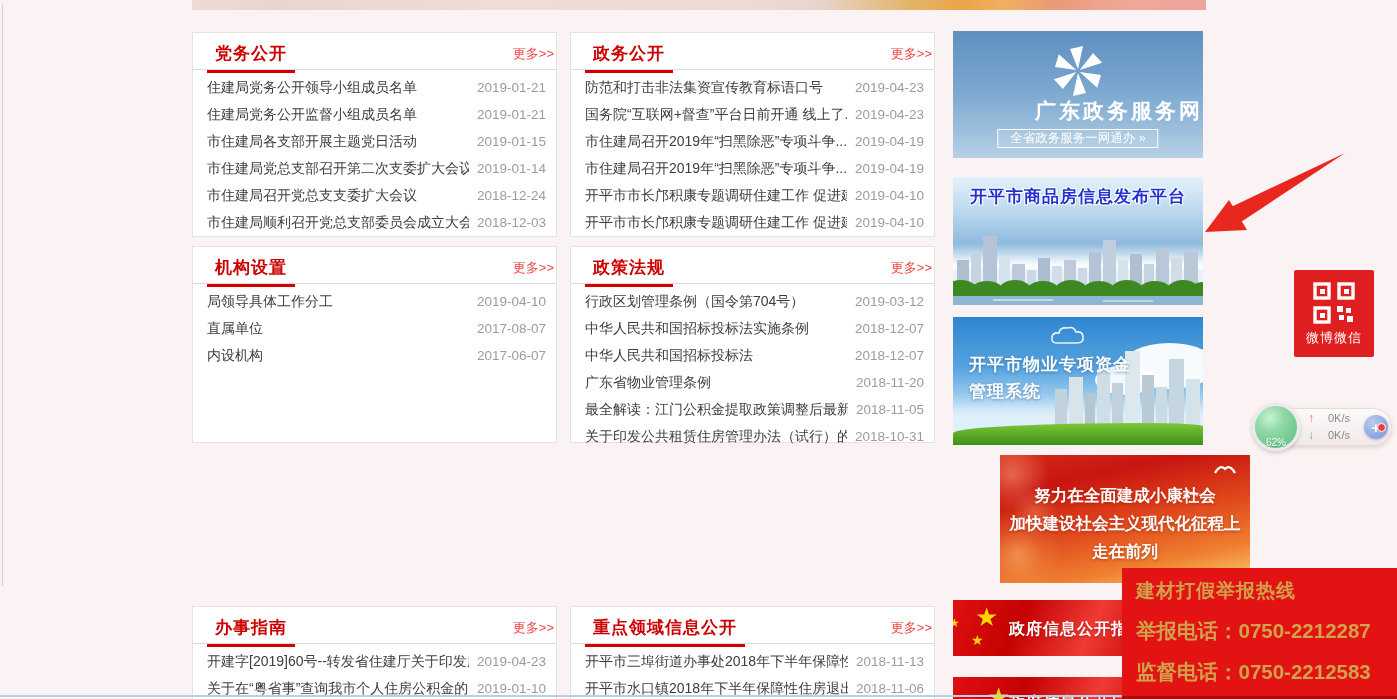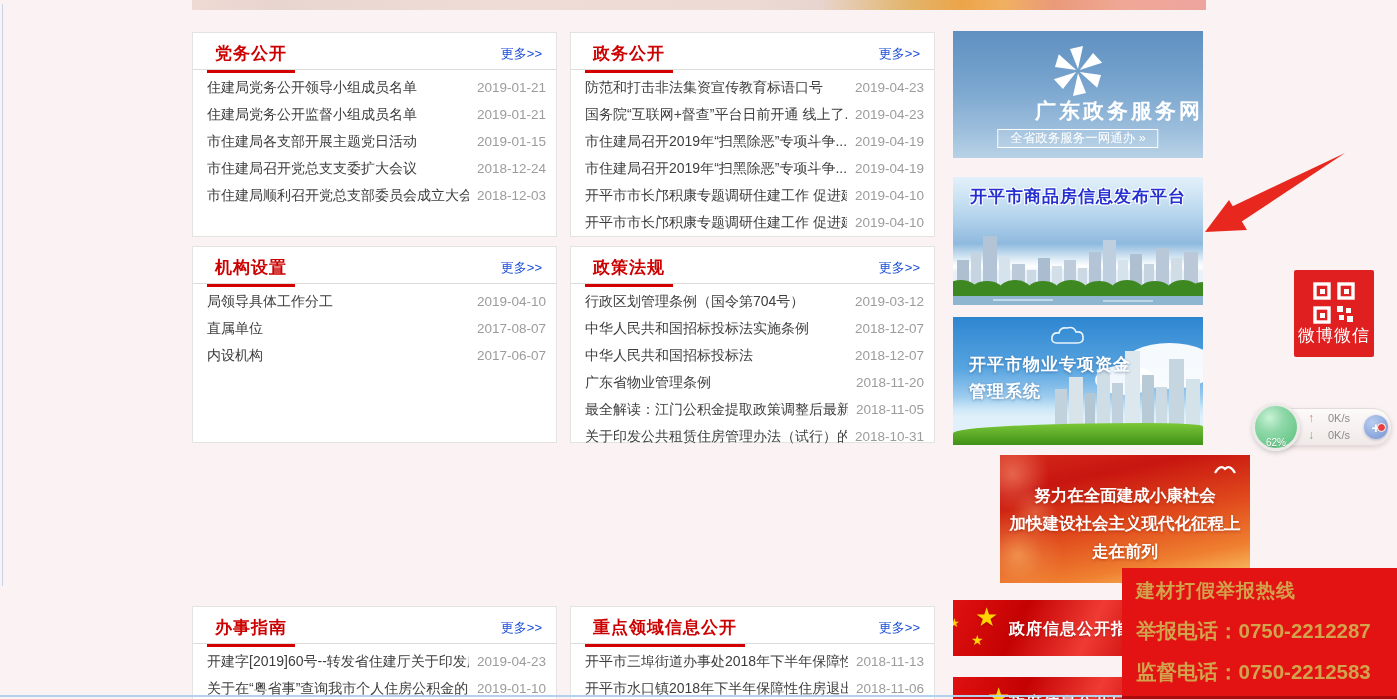--- a/index.html
+++ b/index.html
@@ -16,21 +16,21 @@
   .panel { position:absolute; width:365px; background:#fff; border:1px solid #e3e3e3; }
   .p0 { left:192px; top:32px;  height:205px; }
   .p1 { left:570px; top:32px;  height:205px; }
   .p2 { left:192px; top:246px; height:197px; }
   .p3 { left:570px; top:246px; height:197px; }
   .p4 { left:192px; top:606px; height:150px; }
   .p5 { left:570px; top:606px; height:150px; }
   .panel-header { position:relative; height:37px; border-bottom:1px solid #dcdcdc; }
   .panel-title { position:absolute; left:22px; top:9px; font-size:17px; font-weight:bold; color:#cc0000; letter-spacing:1px; }
   .panel-title::after { content:''; position:absolute; left:-8px; right:-8px; bottom:-8px; height:3px; background:#d40000; }
-  .panel-more { position:absolute; right:14px; top:12px; font-size:13px; color:#1d4ed8; cursor:pointer; }
+  .panel-more { position:absolute; right:2px; top:12px; font-size:13px; color:#ef4444; cursor:pointer; }
   .panel-list { padding-top:4px; }
   .list-row { display:flex; align-items:center; height:27px; padding:0 10px 0 14px; cursor:pointer; }
   .row-title { flex:1; font-size:14px; color:#3d3d3d; white-space:nowrap; overflow:hidden; }
   .row-date { margin-left:8px; font-size:13.5px; color:#9c9c9c; white-space:nowrap; }
 
   
   .banner { position:absolute; left:953px; width:250px; overflow:hidden; cursor:pointer; }
   .b-gdzwfw { top:31px; height:127px; background:linear-gradient(180deg,#5f90c1 0%,#7aa6cf 45%,#9fc0dd 80%,#b7d2e6 100%); }
   .gd-pin { position:absolute; left:50%; top:14px; transform:translateX(-50%); }
   .gd-title { position:absolute; width:100%; top:66px; text-align:right; color:#fff; font-size:21px; font-weight:bold; letter-spacing:3px; }
@@ -65,21 +65,21 @@
   .flag-star-big { position:absolute; left:22px; top:2px; color:#ffd400; font-size:26px; text-shadow:0 1px 2px rgba(120,0,0,.4); }
   .flag-star-small { position:absolute; left:18px; top:32px; color:#ffd400; font-size:14px; }
   .flag-star-tiny { position:absolute; left:-4px; top:16px; color:#ffd400; font-size:12px; }
   .flag-label { position:absolute; left:56px; top:19px; color:#fff; font-size:16px; font-weight:bold; letter-spacing:1px; text-shadow:0 1px 2px rgba(120,0,0,.5); }
   .b-flag2 .flag-label { top:16px; }
   .b-flag2 .flag-star-big { left:34px; top:5px; }
 
   
   .qr-btn { position:absolute; left:1294px; top:270px; width:80px; height:87px; background:#e02020; border-radius:2px; cursor:pointer; }
   .qr-icon { position:absolute; left:50%; top:12px; transform:translateX(-50%); }
-  .qr-label { position:absolute; width:100%; bottom:10px; text-align:center; color:#fff; font-size:17px; letter-spacing:1px; }
+  .qr-label { position:absolute; width:100%; bottom:10px; text-align:center; color:#fff; font-size:13px; letter-spacing:1px; }
 
   .speed-widget { position:absolute; left:1252px; top:403px; width:140px; height:48px; z-index:20; }
   .speed-pill { position:absolute; left:18px; top:5px; width:122px; height:38px; background:linear-gradient(180deg,#fdfafa,#f1e9e8); border:1px solid #e4dcdc; border-radius:20px; box-shadow:0 2px 4px rgba(150,120,120,.25); }
   .speed-circle { position:absolute; left:0; top:0; width:48px; height:48px; border-radius:50%;
     background:radial-gradient(circle at 35% 28%, #c9f2d6 0%, #8fd8a8 35%, #6cc98c 75%, #58b97c 100%);
     border:3px solid #eceae8; box-shadow:0 2px 4px rgba(120,120,120,.35); display:flex; align-items:flex-end; justify-content:center;
     color:#fff; font-size:10px; text-shadow:0 1px 1px rgba(60,120,80,.5); cursor:pointer; }
   .speed-rows { position:absolute; left:56px; top:7px; font-size:11px; color:#8a8a8a; line-height:17px; }
   .speed-row { display:flex; align-items:center; gap:14px; }
   .arr-up { color:#e07868; font-size:12px; }
@@ -113,20 +113,24 @@
           <span class="row-title">住建局党务公开领导小组成员名单</span>
           <span class="row-date">2019-01-21</span>
         </div>
       <div class="list-row">
           <span class="row-title">住建局党务公开监督小组成员名单</span>
           <span class="row-date">2019-01-21</span>
         </div>
       <div class="list-row">
           <span class="row-title">市住建局各支部开展主题党日活动</span>
           <span class="row-date">2019-01-15</span>
+        </div>
+      <div class="list-row">
+          <span class="row-title">市住建局党总支部召开第二次支委扩大会议</span>
+          <span class="row-date">2019-01-14</span>
         </div>
       <div class="list-row">
           <span class="row-title">市住建局召开党总支支委扩大会议</span>
           <span class="row-date">2018-12-24</span>
         </div>
       <div class="list-row">
           <span class="row-title">市住建局顺利召开党总支部委员会成立大会</span>
           <span class="row-date">2018-12-03</span>
         </div>
     </div>

